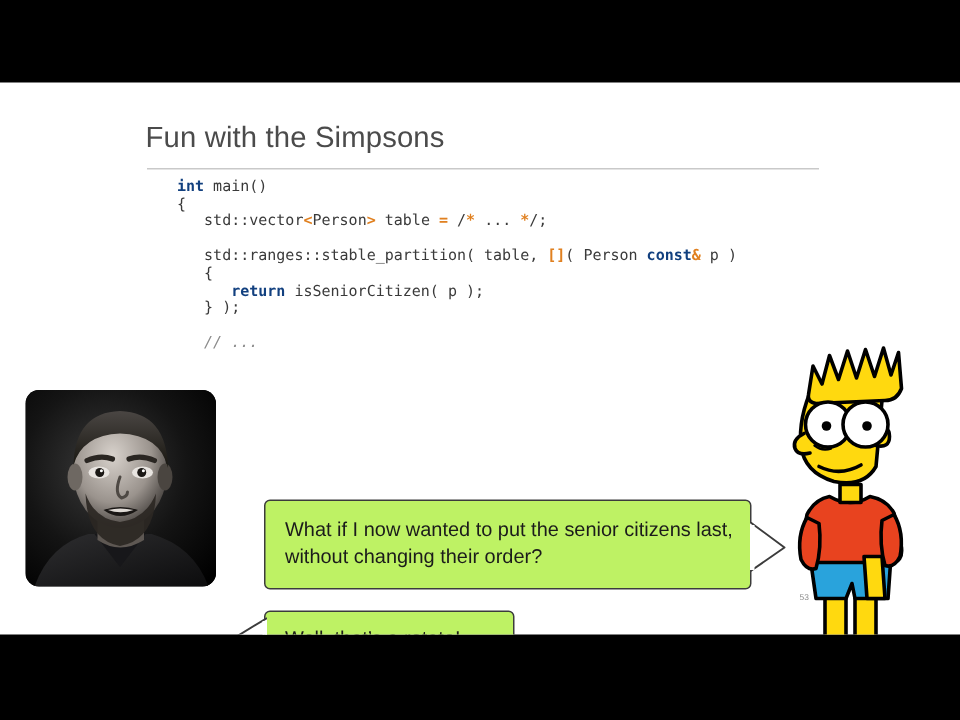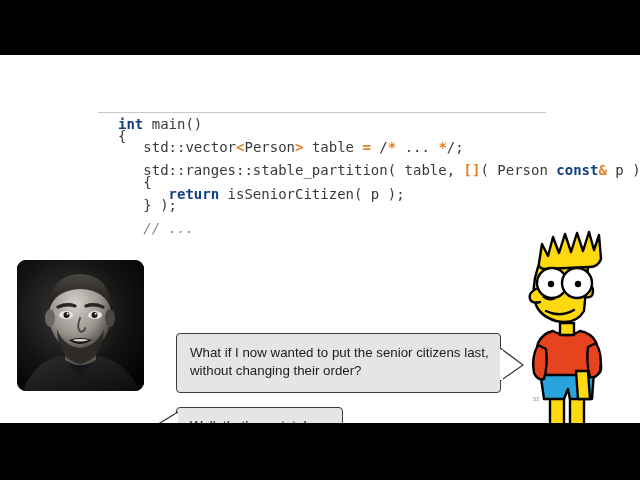--- a/index.html
+++ b/index.html
@@ -27,38 +27,38 @@
   }
 
   
   #logo { position:absolute; left:481px; top:19px; width:66px; height:34px; }
   #logo svg { display:block; }
 
   
   #code {
     position:absolute; left:118px; top:64px;
     font-family:"DejaVu Sans Mono","Liberation Mono",monospace;
-    font-size:14px; line-height:11.6px; color:#3a3a3a;
+    font-size:10px; line-height:11.6px; color:#3a3a3a;
     white-space:pre;
   }
   .kw   { color:#12407f; font-weight:bold; }
   .op   { color:#e08020; font-weight:bold; }
   .cmt  { color:#8a8a8a; font-style:italic; }
   .pln  { color:#3a3a3a; }
 
   
   #photo {
     position:absolute; left:17px; top:205px; width:127px; height:131px;
     border-radius:9px; overflow:hidden; background:#050505;
   }
   #photo svg { display:block; }
 
   
   .bubble {
-    position:absolute; background:#e5e5e5;
+    position:absolute; background:#bef264;
     border:1.3px solid #3c3c3c; border-radius:4px;
   }
   .bubble .txt {
     font-size:13.3px; line-height:17.5px; color:#1b1b1b;
   }
   .tail { position:absolute; }
 
   #bubble-question { left:176px; top:278px; width:325px; height:60px; }
   #bubble-question .txt { position:absolute; left:13px; top:10px; width:300px; }
   #bubble-question .tail { left:323px; top:14px; width:24px; height:34px; }
@@ -77,20 +77,21 @@
     font-family:"Liberation Sans", sans-serif;
   }
 </style>
 </head>
 <body>
 
 <div id="stage">
 
   <div id="slide">
 
+    <div id="title">Fun with the Simpsons</div>
     <div id="title-rule"></div>
 
 
     <div id="code"><div><span class="kw">int</span><span class="pln"> main()</span></div><div><span class="pln">{</span></div><div><span class="pln">   std::vector</span><span class="op">&lt;</span><span class="pln">Person</span><span class="op">&gt;</span><span class="pln"> table </span><span class="op">=</span><span class="pln"> /</span><span class="op">*</span><span class="pln"> ... </span><span class="op">*</span><span class="pln">/;</span></div><div>&nbsp;</div><div><span class="pln">   std::ranges::stable_partition( table, </span><span class="op">[]</span><span class="pln">( Person </span><span class="kw">const</span><span class="op">&amp;</span><span class="pln"> p )</span></div><div><span class="pln">   {</span></div><div><span class="pln">      </span><span class="kw">return</span><span class="pln"> isSeniorCitizen( p );</span></div><div><span class="pln">   } );</span></div><div>&nbsp;</div><div><span class="cmt">   // ...</span></div></div>
 
     <div id="photo">
       <svg width="127" height="131" viewBox="0 0 127 131" xmlns="http://www.w3.org/2000/svg">
         <defs>
           <radialGradient id="bg" cx="42%" cy="40%" r="78%">
             <stop offset="0%" stop-color="#3a3a3a"></stop>

